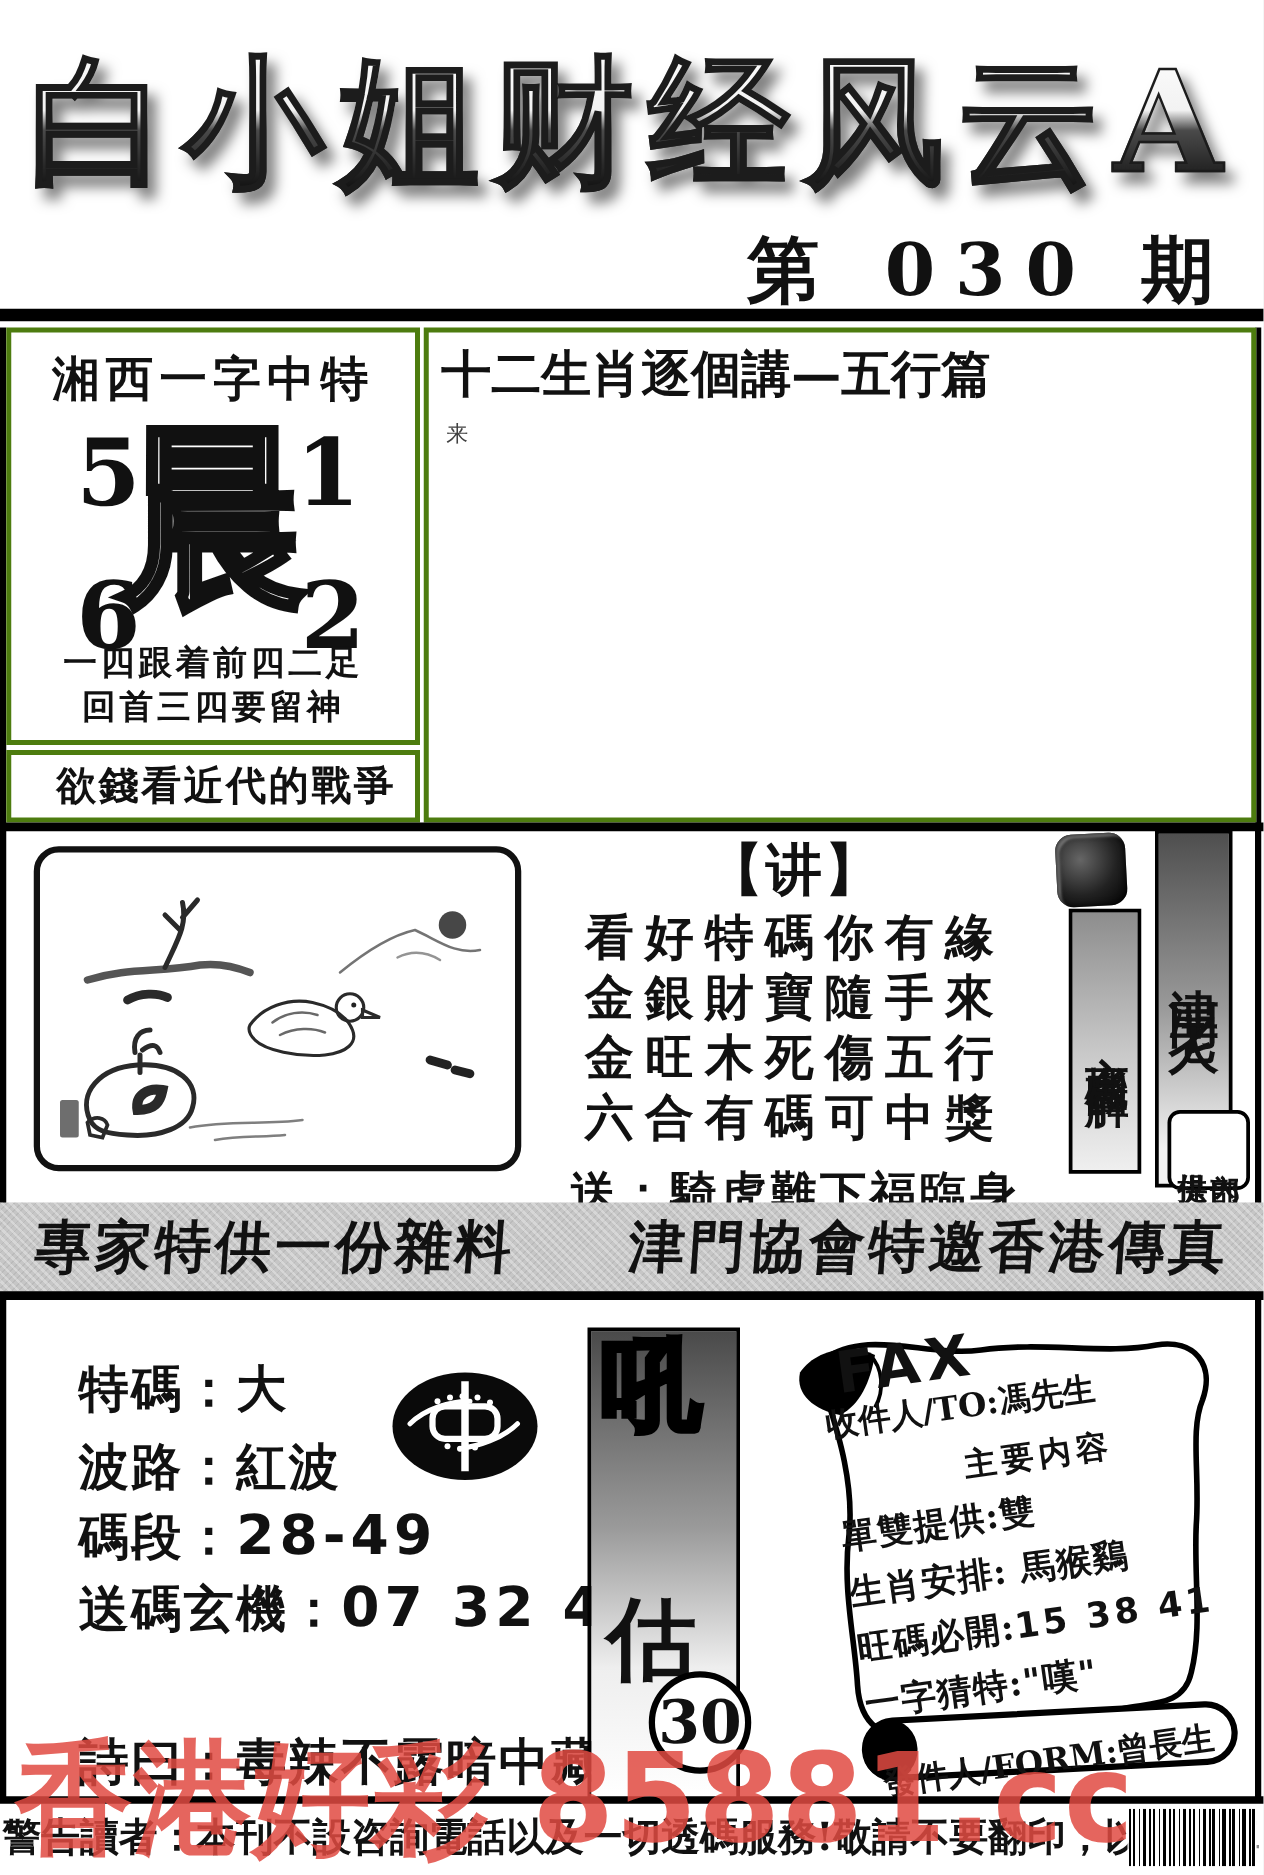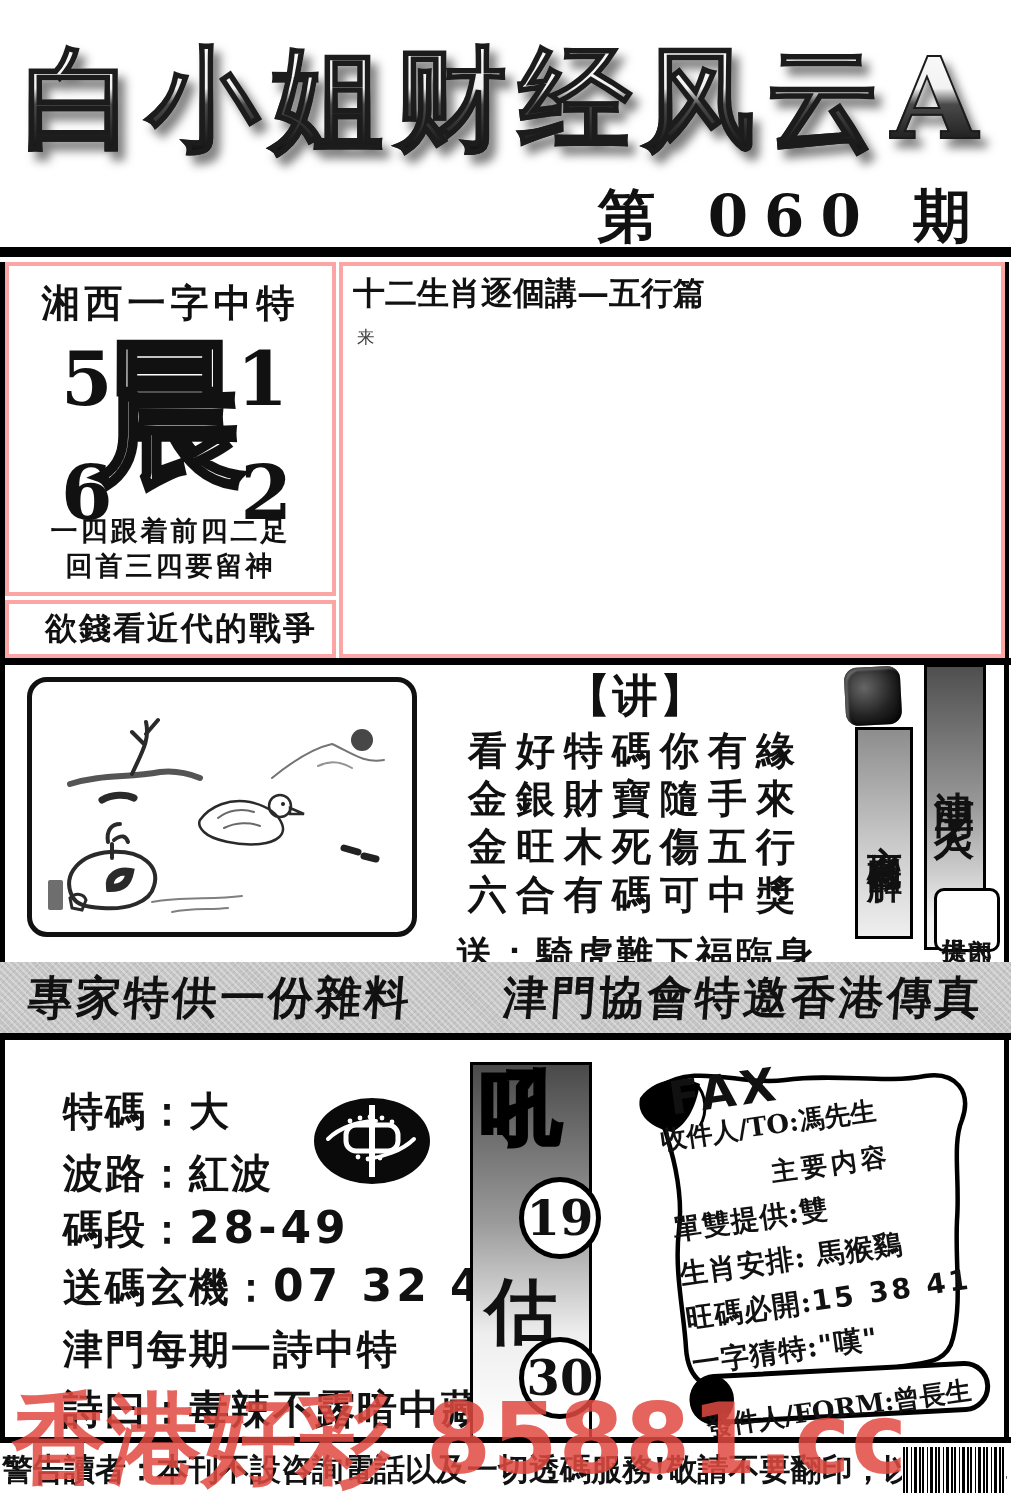--- a/index.html
+++ b/index.html
@@ -15,38 +15,38 @@
     filter:drop-shadow(7px 9px 5px rgba(0,0,0,.5));}
   .issue-number{position:absolute;top:178px;right:24px;font-size:58px;font-weight:900;
     letter-spacing:16px;white-space:nowrap;}
   .title-divider{position:absolute;top:247px;left:0;width:1011px;height:10px;background:#000;}
 
   
   .rail{position:absolute;background:#000;width:5px;top:262px;height:1180px;}
   .rail.left{left:0;} .rail.right{left:1004px;}
 
   
-  .box{position:absolute;border:4px solid #fca5a5;box-sizing:border-box;background:#fff;}
+  .box{position:absolute;border:4px solid #4d7c0f;box-sizing:border-box;background:#fff;}
   .box-xiangxi{left:5px;top:262px;width:331px;height:334px;}
   .xiangxi-header{margin-top:12px;text-align:center;font-size:38px;font-weight:900;letter-spacing:5px;}
   .corner-num{position:absolute;font-size:74px;font-weight:900;line-height:1;}
   .num-tl{left:52px;top:76px;} .num-tr{right:44px;top:76px;}
   .num-bl{left:52px;top:190px;} .num-br{right:40px;top:190px;}
   .big-char{position:absolute;left:0;right:0;top:72px;text-align:center;line-height:1;
     font-size:152px;font-weight:900;color:#fff;-webkit-text-stroke:5px #111;
     text-shadow:0 0 1px #111;}
   .xiangxi-verse{position:absolute;left:0;right:0;bottom:8px;text-align:center;
     font-size:27px;font-weight:900;line-height:1.32;letter-spacing:3px;}
   .box-yuqian{left:5px;top:600px;width:331px;height:58px;display:flex;align-items:center;}
   .yuqian-text{padding-left:36px;font-size:32px;font-weight:900;letter-spacing:2px;}
 
   
   .box-zodiac{left:339px;top:262px;width:666px;height:396px;overflow:hidden;}
   .zodiac-head{display:flex;justify-content:space-between;align-items:baseline;padding:6px 14px 0 10px;}
-  .zodiac-title{font-size:32px;font-weight:900;letter-spacing:0;white-space:nowrap;}
+  .zodiac-title{font-size:40px;font-weight:900;letter-spacing:0;white-space:nowrap;}
   .zodiac-element{font-size:49px;font-weight:900;white-space:nowrap;}
   .zodiac-body{padding:6px 14px 0 14px;font-size:17.5px;line-height:1.8;color:#414141;
     text-align:justify;filter:blur(.35px);}
   .zodiac-body p{margin:0;}
   .zodiac-body p.indent{text-indent:2em;}
 
   
   .row2-divider{position:absolute;top:658px;left:0;width:1011px;height:7px;background:#000;}
   .pic-frame{position:absolute;left:27px;top:677px;width:380px;height:250px;
     border:5px solid #111;border-radius:20px;background:#fff;overflow:hidden;}
@@ -121,21 +121,21 @@
       #000 8px 9px,#fff 9px 11px,#000 11px 14px,#fff 14px 16px);outline:1px solid #fff;}
 
   .ink{stroke:#2a2a2a;fill:none;stroke-linecap:round;}
 </style>
 </head>
 <body>
 
 <div class="page">
 
   <div class="masthead-title">白小姐财经风云A</div>
-  <div class="issue-number">第 060 期</div>
+  <div class="issue-number">第 030 期</div>
   <div class="title-divider"></div>
 
   <div class="rail left"></div>
   <div class="rail right"></div>
 
   <div class="box box-xiangxi">
     <div class="xiangxi-header">湘西一字中特</div>
     <div class="corner-num num-tl">5</div>
     <div class="corner-num num-tr">1</div>
     <div class="corner-num num-bl">6</div>
@@ -221,23 +221,20 @@
       <span>特碼：</span><span>大</span>
     </div>
     <div class="tip-line t2">
       <span>波路：</span><span>紅波</span>
     </div>
     <div class="tip-line t3">
       <span>碼段：</span><span class="digits">28-49</span>
     </div>
     <div class="tip-line t4">
       <span>送碼玄機：</span><span class="digits">07 32 45</span>
-    </div>
-    <div class="tip-line t5">
-      <span>津門每期一詩中特</span><span></span>
     </div>
     <div class="tip-line t6">
       <span>詩曰：</span><span>毒辣不露暗中藏</span>
     </div>
   </div>
 
   <svg class="oval-logo" viewBox="0 0 124 92">
     <ellipse cx="62" cy="46" rx="58" ry="43" fill="#0a0a0a"></ellipse>
     <path d="M62,10 L62,82" stroke="#fff" stroke-width="6" fill="none"></path>
     <rect x="36" y="30" width="52" height="26" rx="10" fill="none" stroke="#fff" stroke-width="5"></rect>
@@ -249,21 +246,20 @@
       <circle cx="72" cy="23" r="2.4"></circle>
         <circle cx="82" cy="27" r="2.4"></circle>
         <circle cx="48" cy="62" r="2.4"></circle>
       <circle cx="58" cy="64" r="2.4"></circle>
         <circle cx="70" cy="63" r="2.4"></circle>
     </g>
   </svg>
 
   <div class="col-roar">
     <div class="roar-char">吼</div>
-    <div class="circle-num c19">19</div>
     <div class="gu-char">估</div>
     <div class="circle-num c30">30</div>
   </div>
 
   <div class="fax-scroll">
     <svg class="fax-svg" width="410" height="410" viewBox="0 0 410 410">
       <path d="M58,48 C95,22 140,46 185,40 C235,33 285,44 325,36 C356,31 372,52 362,80
                C352,104 360,140 357,180 C355,222 362,262 353,298 C347,325 322,322 298,327
                L138,348 C106,353 88,340 86,308 C84,272 74,232 79,190 C84,148 70,105 62,80 Z" fill="#fff" stroke="#000" stroke-width="4.5"></path>
       <path d="M40,58 C52,40 80,34 100,44 C96,66 88,84 72,92 C52,88 36,76 40,58 Z" fill="#000"></path>

